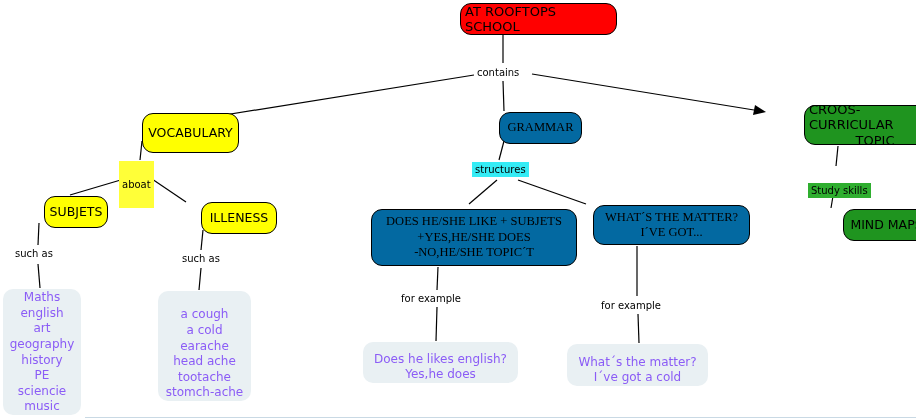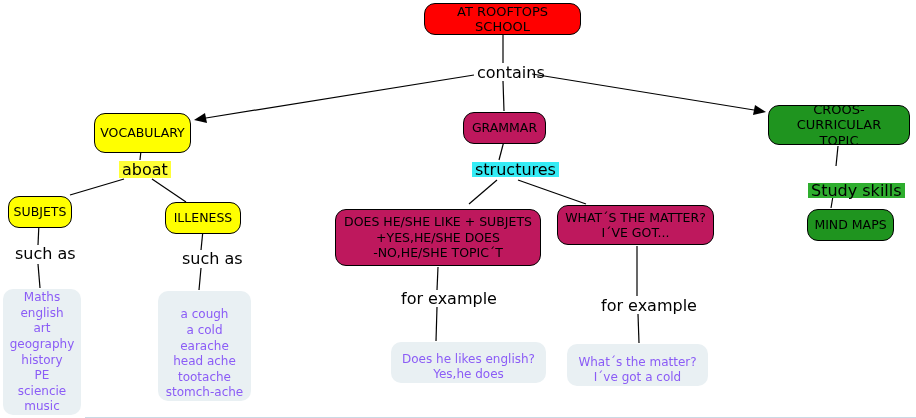--- a/index.html
+++ b/index.html
@@ -11,48 +11,49 @@
     font-family:"DejaVu Sans","Liberation Sans",sans-serif;
     color:#000;
   }
   svg.wires{position:absolute;left:0;top:0;width:916px;height:418px;pointer-events:none;}
   .node{
     position:absolute;
     border:1.6px solid #000;
     border-radius:11px;
     display:flex;flex-direction:column;
     align-items:center;justify-content:center;
-    text-align:center;
+    text-align:left;
     font-size:12.5px;line-height:15.5px;
     color:#000;
     box-sizing:border-box;
     padding:15px 4px;
+    margin-left:36px;
   }
   .red{background:#ff0000;}
   .yellow{background:#ffff00;}
-  .cyan{background:#be185d;}
+  .cyan{background:#0369a1;font-family:Liberation Serif, serif;}
   .green{background:#1f941f;}
   .softbox{
     position:absolute;
     background:#e9f0f3;
     border-radius:10px;
     display:flex;flex-direction:column;
     align-items:center;justify-content:flex-end;
     text-align:center;
     font-size:12px;line-height:15.6px;
     color:#8b5cf6;
     box-sizing:border-box;
   }
   .linklabel{
     position:absolute;
-    font-size:16px;line-height:15px;
+    font-size:10px;line-height:15px;
     white-space:nowrap;
     color:#000;
   }
-  .hl-yellow{background:#ffff38;padding:1px 3px;}
+  .hl-yellow{background:#ffff38;padding:16px 3px;}
   .hl-cyan{background:#35ecf5;padding:0 3px;}
   .hl-green{background:#2fae2f;padding:0 3px;}
   .bottom-rule{
     position:absolute;left:85px;top:417px;width:831px;height:1px;
     background:#c9d9e4;
   }
 </style>
 </head>
 <body>
 
@@ -96,21 +97,21 @@
   <div class="linklabel" style="left:182px;top:251px;">such as</div>
 
   <div class="linklabel hl-cyan" style="left:472px;top:162px;">structures</div>
 
   <div class="linklabel" style="left:401px;top:291px;">for example</div>
 
   <div class="linklabel" style="left:601px;top:298px;">for example</div>
 
   <div class="linklabel hl-green" style="left:808px;top:167px;margin-top:16px;">Study skills</div>
 
-  <div class="node yellow" style="left:94px;top:113px;width:97px;height:40px;">VOCABULARY</div>
+  <div class="node yellow" style="left:106px;top:113px;width:97px;height:40px;">VOCABULARY</div>
 
   <div class="node yellow" style="left:8px;top:196px;width:64px;height:27px;">SUBJETS</div>
 
   <div class="node yellow" style="left:165px;top:202px;width:76px;height:27px;">ILLENESS</div>
 
   <div class="softbox" style="left:3px;top:289px;width:78px;height:126px;">
       <div>Maths</div>
       <div>english</div>
       <div>art</div>
       <div>geography</div>
@@ -135,21 +136,21 @@
       <div>DOES HE/SHE LIKE + SUBJETS</div>
       <div>+YES,HE/SHE DOES</div>
       <div>-NO,HE/SHE TOPIC´T</div>
     </div>
 
   <div class="node cyan" style="left:557px;top:205px;width:157px;height:40px;">
       <div>WHAT´S THE MATTER?</div>
       <div>I´VE GOT...</div>
     </div>
 
-  <div class="softbox" style="left:363px;top:342px;width:155px;height:41px;margin-left:28px;">
+  <div class="softbox" style="left:363px;top:342px;width:155px;height:41px;">
       <div>Does he likes english?</div>
       <div>Yes,he does</div>
     </div>
 
   <div class="softbox" style="left:567px;top:344px;width:141px;height:42px;">
       <div>What´s the matter?</div>
       <div>I´ve got a cold</div>
     </div>
 
   <div class="node green" style="left:768px;top:105px;width:142px;height:40px;font-size:13px;">

